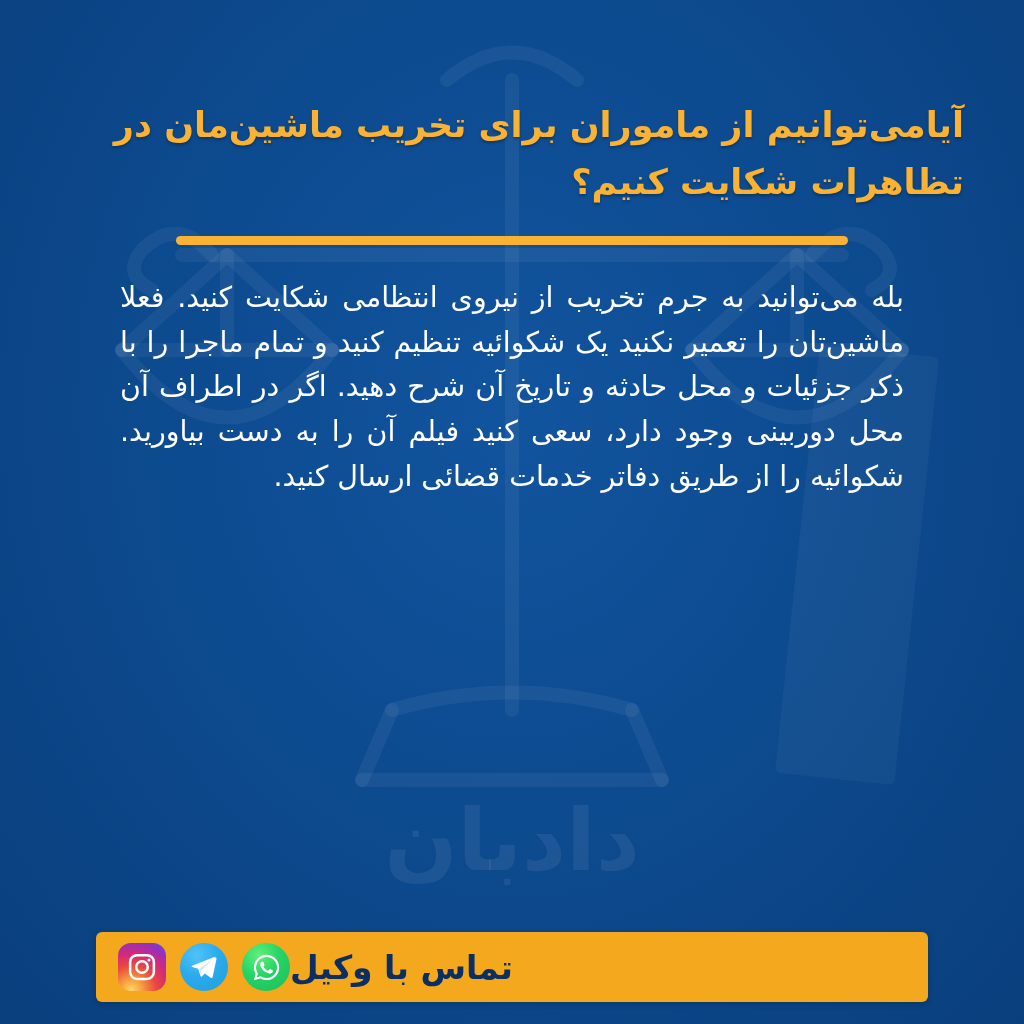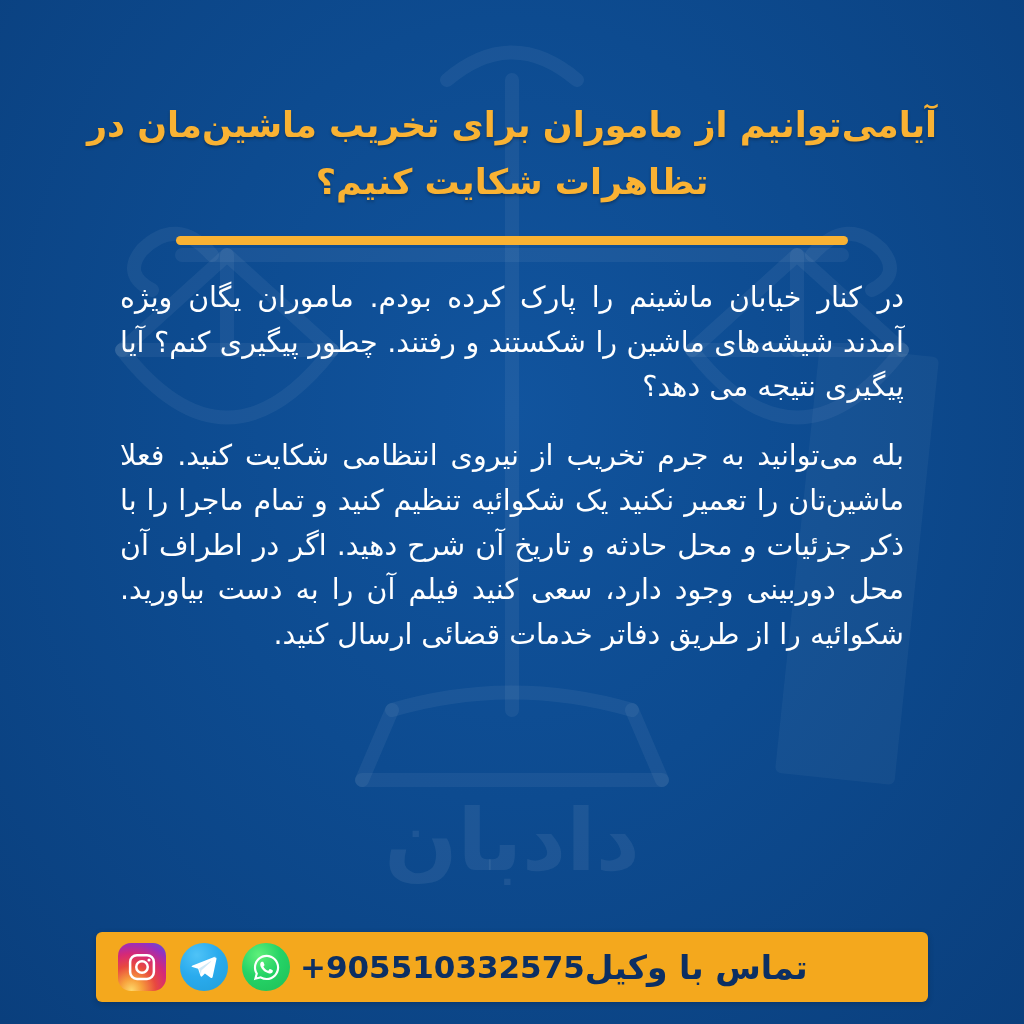--- a/index.html
+++ b/index.html
@@ -50,21 +50,20 @@
     color: rgba(255,255,255,0.07);
     direction: rtl;
   }
 
   
   .headline {
     position: absolute;
     top: 74px;
     left: 60px;
     right: 60px;
-    text-align: center;
     direction: rtl;
     color: #f9b233;
     font-size: 35px;
     font-weight: bold;
     line-height: 1.62;
     text-shadow: 0 2px 3px rgba(0,0,0,0.28);
   }
 
   .divider {
     position: absolute;
@@ -193,28 +192,26 @@
     </svg>
   </div>
 
   <div class="wm wm-brand">دادبان</div>
 
   <h1 class="headline">آیامی‌توانیم از ماموران برای تخریب ماشین‌مان در تظاهرات شکایت کنیم؟</h1>
 
   <div class="divider"></div>
 
   <div class="body-copy">
-    <p>در کنار خیابان ماشینم را پارک کرده بودم. ماموران یگان ویژه آمدند شیشه‌های ماشین را شکستند و رفتند. چطور پیگیری کنم؟ آیا پیگیری نتیجه می دهد؟</p>
     <p>بله می‌توانید به جرم تخریب از نیروی انتظامی شکایت کنید. فعلا ماشین‌تان را تعمیر نکنید یک شکوائیه تنظیم کنید و تمام ماجرا را با ذکر جزئیات و محل حادثه و تاریخ آن شرح دهید. اگر در اطراف آن محل دوربینی وجود دارد، سعی کنید فیلم آن را به دست بیاورید. شکوائیه را از طریق دفاتر خدمات قضائی ارسال کنید.</p>
   </div>
 
   <div class="footer">
 
     <div class="footer-text">تماس با وکیل</div>
-    <div class="footer-phone">+905510332575</div>
 
     <div class="social">
 
       <span class="ic ic-ig">
         <svg width="30" height="30" viewBox="0 0 24 24" fill="none" stroke="#ffffff" stroke-width="2">
           <rect x="2.5" y="2.5" width="19" height="19" rx="5.5"></rect>
           <circle cx="12" cy="12" r="4.6"></circle>
           <circle cx="17.6" cy="6.4" r="1.25" fill="#ffffff" stroke="none"></circle>
         </svg>
       </span>

